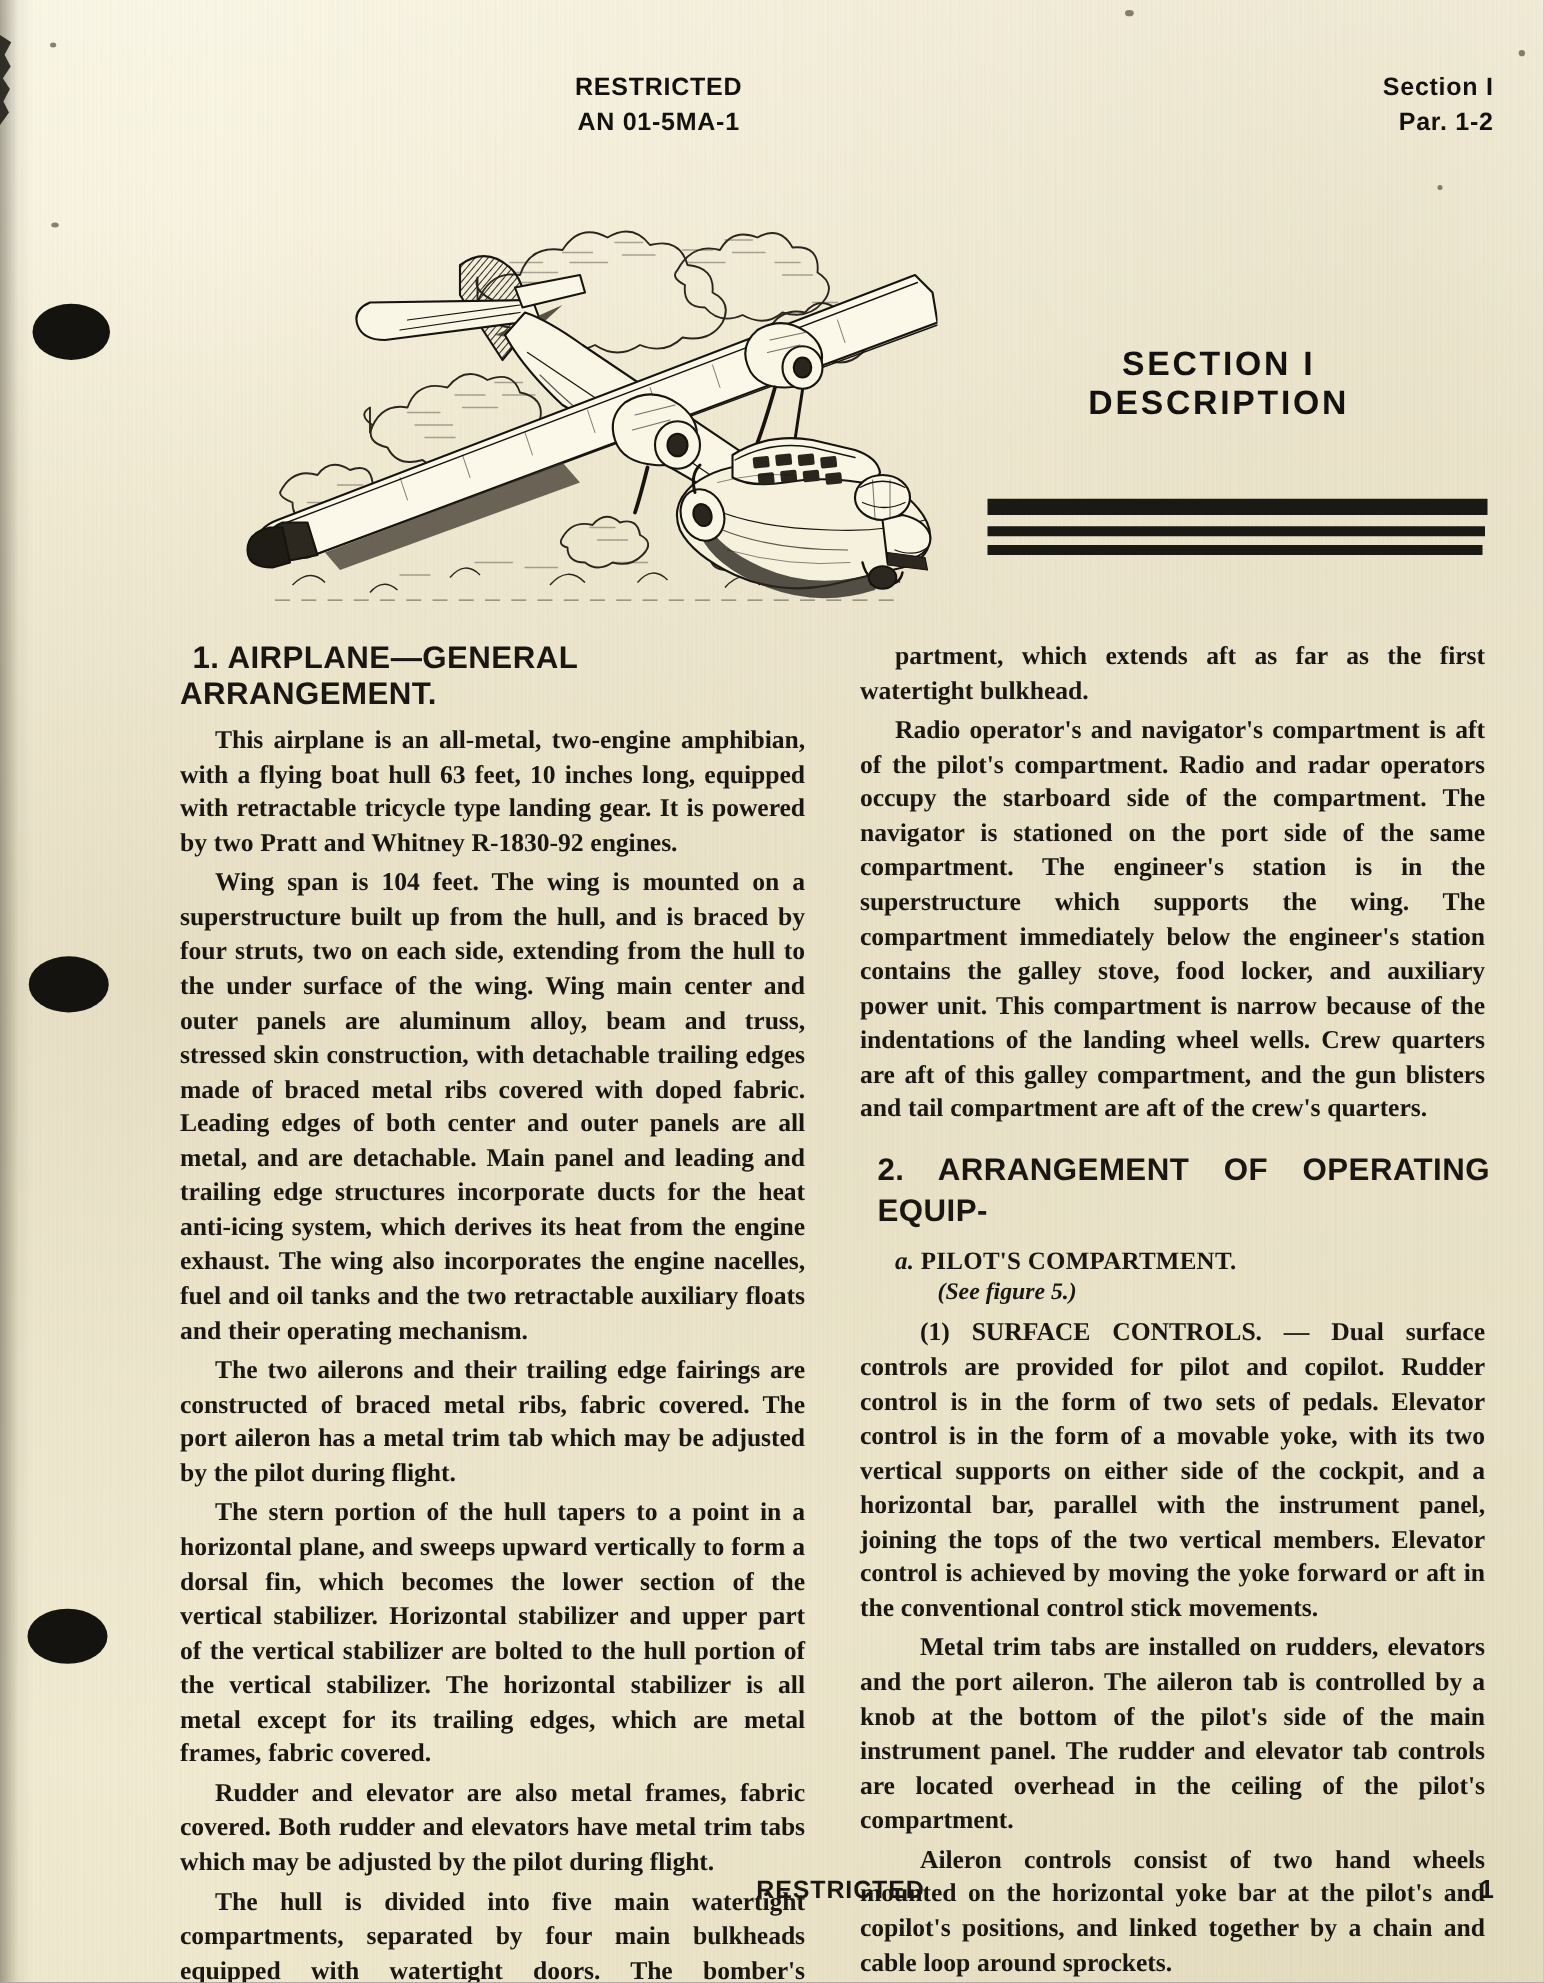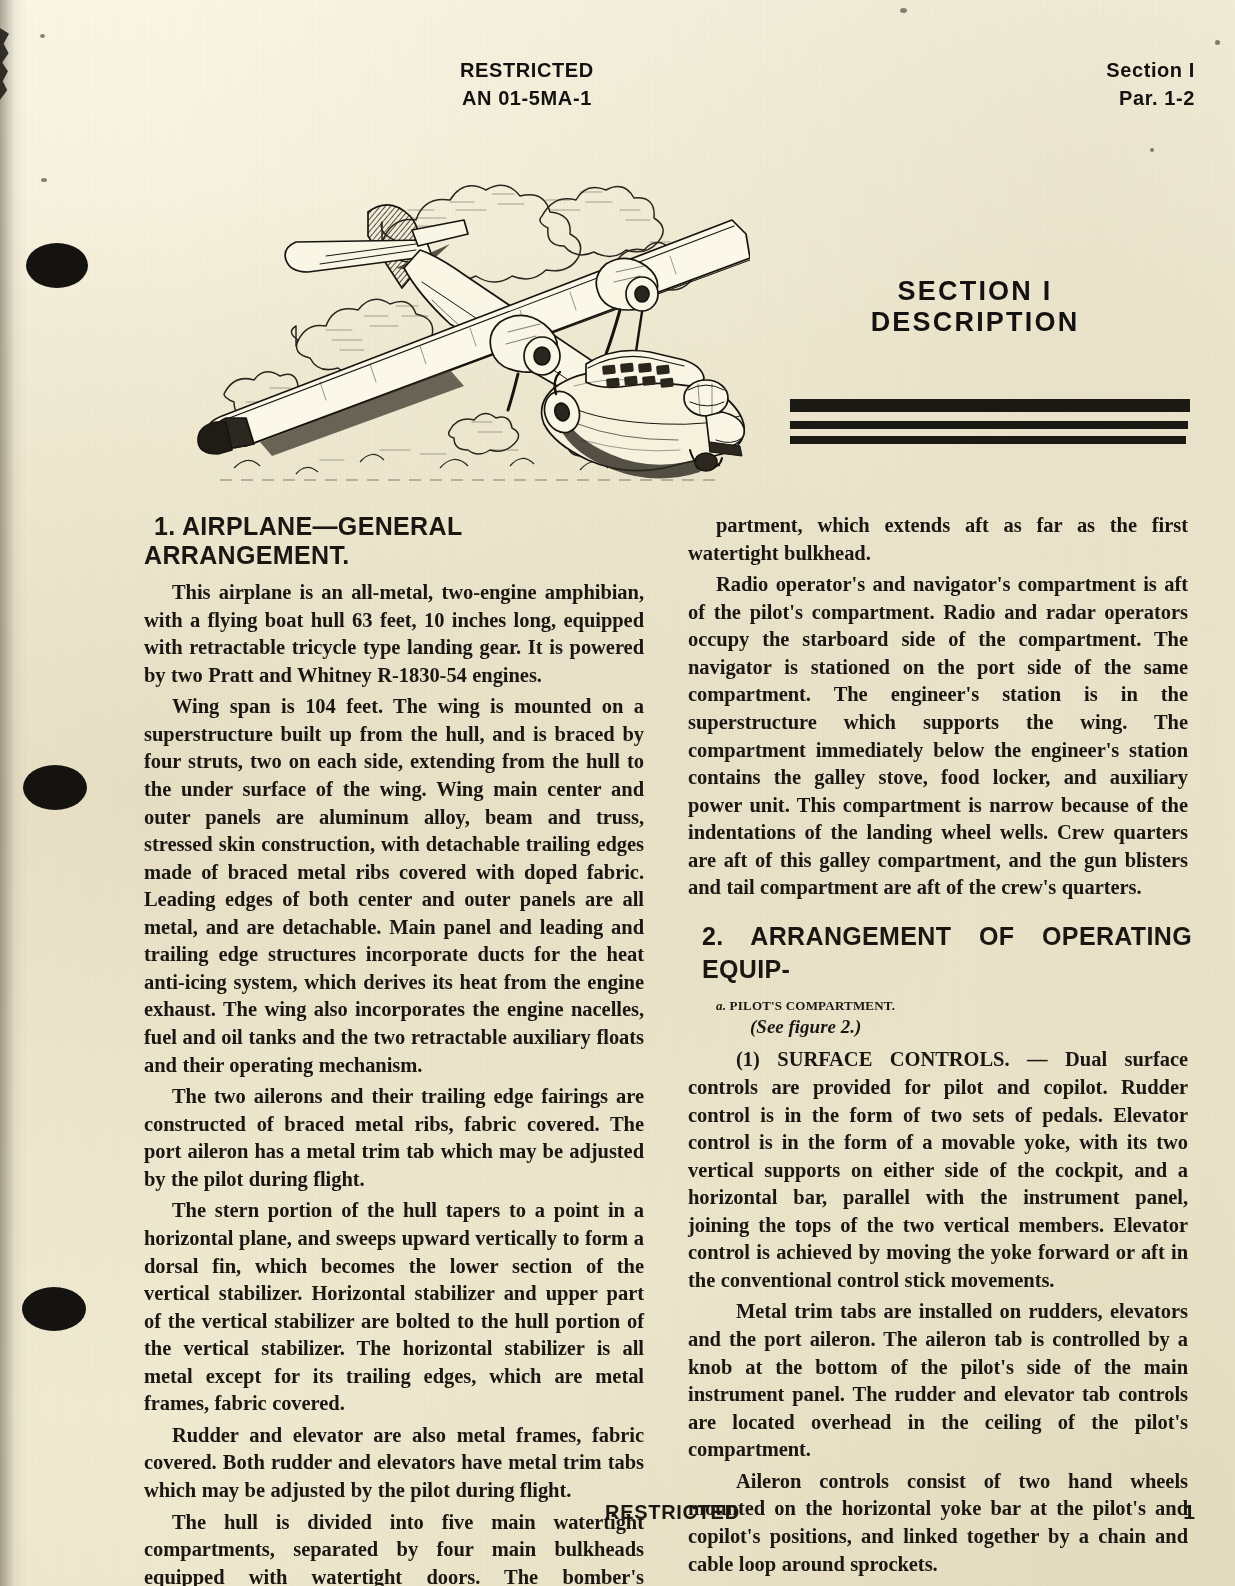--- a/index.html
+++ b/index.html
@@ -147,21 +147,21 @@
     text-align: justify;
     line-height: 1.33;
   }
   h2.num-head.two-line .l2 {
     display: block;
     padding-left: 34px;
     text-align: left;
   }
   h3.sub-head {
     margin: 6px 0 2px 0;
-    font-size: 13px;
+    font-size: 20px;
     font-weight: 700;
     text-indent: 28px;
     letter-spacing: .2px;
   }
   h3.sub-head .italic-a { font-style: italic; }
   p.figref {
     margin: 0 0 8px 0;
     text-indent: 62px;
     font-size: 19px;
     font-style: italic;
@@ -366,41 +366,41 @@
     <div class="gap-a"></div>
     <div class="bar thin b2"></div>
     <div class="gap-b"></div>
     <div class="bar thin b3"></div>
   </div>
 
   <div id="columns">
 
     <div class="column">
       <h2 class="num-head">1. AIRPLANE—GENERAL ARRANGEMENT.</h2>
-      <p class="para">This airplane is an all-metal, two-engine amphibian, with a flying boat hull 63 feet, 10 inches long, equipped with retractable tricycle type landing gear. It is powered by two Pratt and Whitney R-1830-54 engines.</p>
+      <p class="para">This airplane is an all-metal, two-engine amphibian, with a flying boat hull 63 feet, 10 inches long, equipped with retractable tricycle type landing gear. It is powered by two Pratt and Whitney R-1830-92 engines.</p>
       <p class="para">Wing span is 104 feet. The wing is mounted on a superstructure built up from the hull, and is braced by four struts, two on each side, extending from the hull to the under surface of the wing. Wing main center and outer panels are aluminum alloy, beam and truss, stressed skin construction, with detachable trailing edges made of braced metal ribs covered with doped fabric. Leading edges of both center and outer panels are all metal, and are detachable. Main panel and leading and trailing edge structures incorporate ducts for the heat anti-icing system, which derives its heat from the engine exhaust. The wing also incorporates the engine nacelles, fuel and oil tanks and the two retractable auxiliary floats and their operating mechanism.</p>
       <p class="para">The two ailerons and their trailing edge fairings are constructed of braced metal ribs, fabric covered. The port aileron has a metal trim tab which may be adjusted by the pilot during flight.</p>
       <p class="para">The stern portion of the hull tapers to a point in a horizontal plane, and sweeps upward vertically to form a dorsal fin, which becomes the lower section of the vertical stabilizer. Horizontal stabilizer and upper part of the vertical stabilizer are bolted to the hull portion of the vertical stabilizer. The horizontal stabilizer is all metal except for its trailing edges, which are metal frames, fabric covered.</p>
       <p class="para">Rudder and elevator are also metal frames, fabric covered. Both rudder and elevators have metal trim tabs which may be adjusted by the pilot during flight.</p>
       <p class="para">The hull is divided into five main watertight compartments, separated by four main bulkheads equipped with watertight doors. The bomber's compartment is in the nose of the hull, and immediately aft of the bomber's compartment is the pilot's com-</p>
     </div>
 
     <div class="column">
       <p class="para">partment, which extends aft as far as the first watertight bulkhead.</p>
       <p class="para">Radio operator's and navigator's compartment is aft of the pilot's compartment. Radio and radar operators occupy the starboard side of the compartment. The navigator is stationed on the port side of the same compartment. The engineer's station is in the superstructure which supports the wing. The compartment immediately below the engineer's station contains the galley stove, food locker, and auxiliary power unit. This compartment is narrow because of the indentations of the landing wheel wells. Crew quarters are aft of this galley compartment, and the gun blisters and tail compartment are aft of the crew's quarters.</p>
 
       <h2 class="num-head two-line">
         <span class="l1">2. ARRANGEMENT OF OPERATING EQUIP-</span>
       </h2>
 
       <h3 class="sub-head">
         <span class="italic-a">a.</span>
         <span>PILOT'S COMPARTMENT.</span>
       </h3>
-      <p class="figref">(See figure 2.)</p>
+      <p class="figref">(See figure 5.)</p>
 
       <p class="para indent-big">(1) SURFACE CONTROLS. — Dual surface controls are provided for pilot and copilot. Rudder control is in the form of two sets of pedals. Elevator control is in the form of a movable yoke, with its two vertical supports on either side of the cockpit, and a horizontal bar, parallel with the instrument panel, joining the tops of the two vertical members. Elevator control is achieved by moving the yoke forward or aft in the conventional control stick movements.</p>
       <p class="para indent-big">Metal trim tabs are installed on rudders, elevators and the port aileron. The aileron tab is controlled by a knob at the bottom of the pilot's side of the main instrument panel. The rudder and elevator tab controls are located overhead in the ceiling of the pilot's compartment.</p>
       <p class="para indent-big">Aileron controls consist of two hand wheels mounted on the horizontal yoke bar at the pilot's and copilot's positions, and linked together by a chain and cable loop around sprockets.</p>
       <p class="para indent-big">Elevator and aileron controls are locked by means of a detachable bar, one end of which is fitted</p>
     </div>
   </div>
 
   <div id="footer">
     <div id="footer-center">RESTRICTED</div>

